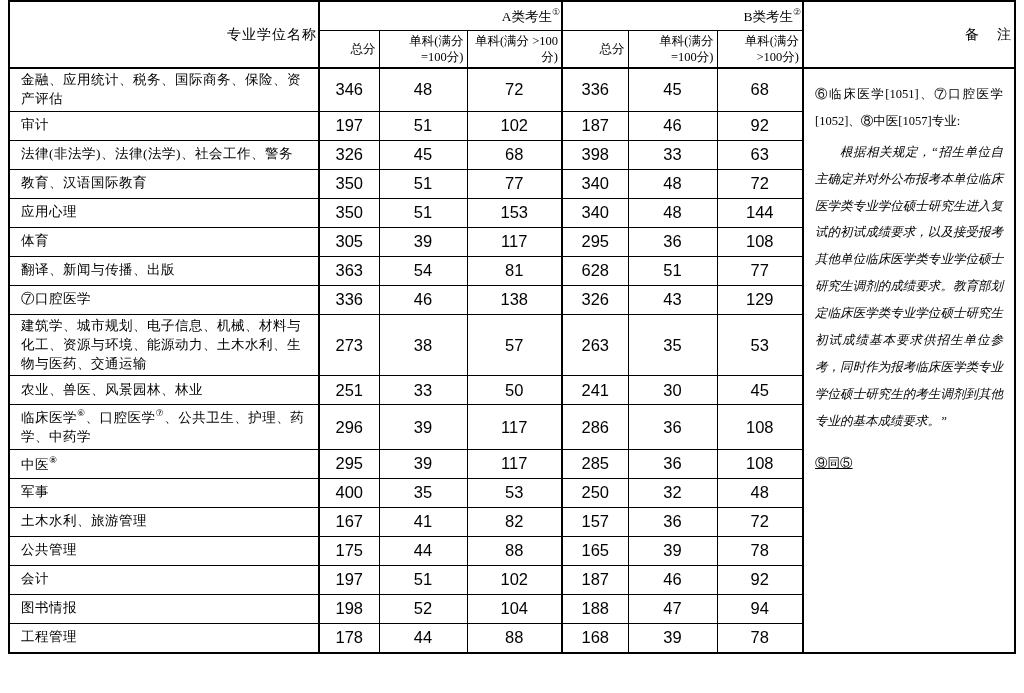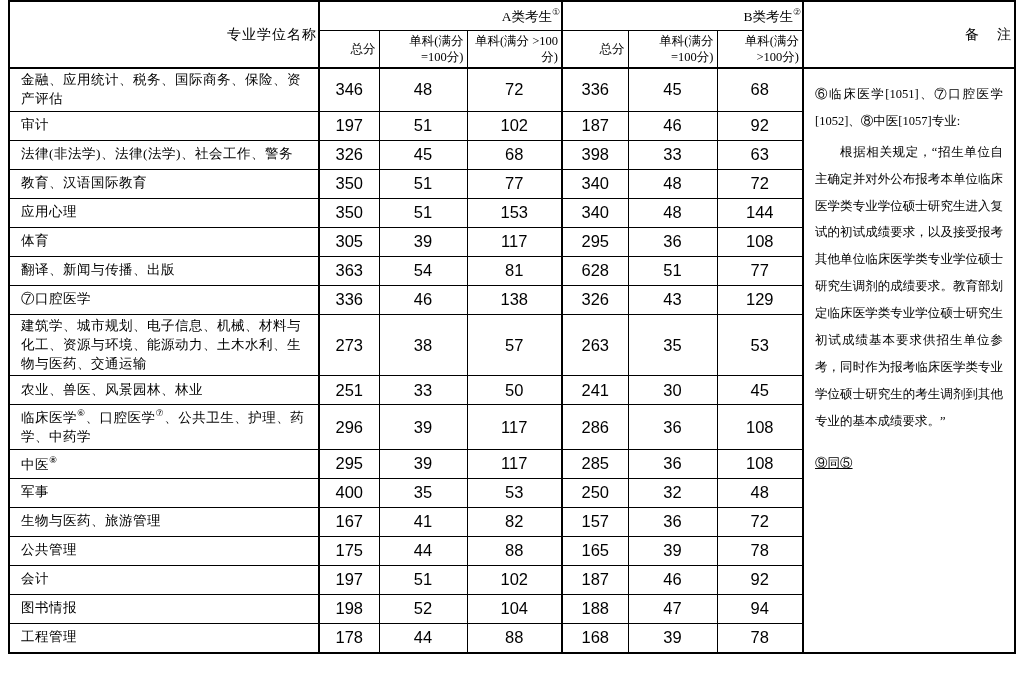--- a/index.html
+++ b/index.html
@@ -65,21 +65,21 @@
     padding: 0 2px;
   }
   .remark-body {
     vertical-align: top;
     text-align: justify;
     font-size: 12.5px;
     line-height: 2.15;
     padding: 8px 7px;
   }
   .remark-body p { margin: 4px; }
-  .remark-body p.indent { text-indent: 2em; }
+  .remark-body p.indent { text-indent: 2em; font-style: italic; }
   .remark-body p:last-child { margin-top: 16px; text-decoration: underline; }
 </style>
 </head>
 <body>
 
 <div class="page">
 
   <table class="score-table">
     <colgroup>
       <col style="width:310px">
@@ -224,21 +224,21 @@
         <tr>
           <td class="name-cell">军事</td>
           <td class="val gl">400</td>
           <td class="val">35</td>
           <td class="val">53</td>
           <td class="val gl">250</td>
           <td class="val">32</td>
           <td class="val">48</td>
         </tr>
         <tr>
-          <td class="name-cell">生物与医药、旅游管理</td>
+          <td class="name-cell">土木水利、旅游管理</td>
           <td class="val gl">167</td>
           <td class="val">41</td>
           <td class="val">82</td>
           <td class="val gl">157</td>
           <td class="val">36</td>
           <td class="val">72</td>
         </tr>
         <tr>
           <td class="name-cell">公共管理</td>
           <td class="val gl">175</td>

